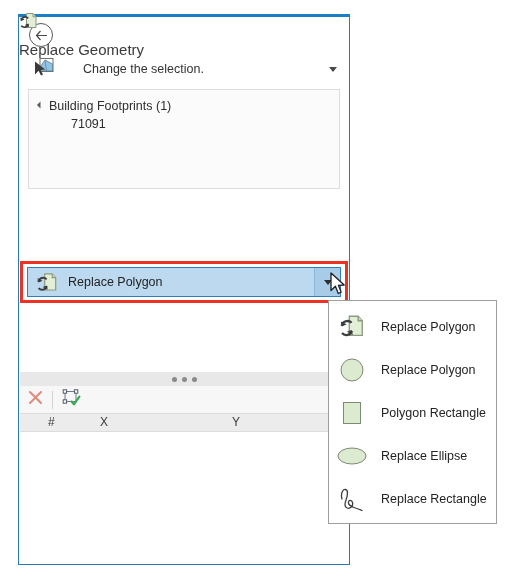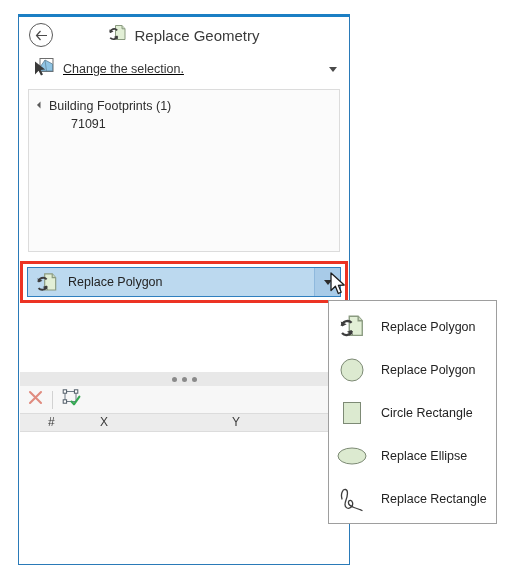--- a/index.html
+++ b/index.html
@@ -91,57 +91,57 @@
     display: flex; align-items: center; justify-content: center;
     color: #4a4a4a;
     font-size: 13px;
     line-height: 1;
     cursor: default;
   }
   .cmd-title {
     position: absolute;
     left: 0; right: 0;
     display: flex;
-    align-items: center;
+    align-items: flex-start;
     justify-content: center;
     gap: 7px;
     pointer-events: none;
+    flex-direction: column;
   }
   .cmd-title span.txt {
     font-size: 15px;
     color: #3b3b3b;
   }
 
   
   .selrow {
     height: 32px;
     display: flex;
     align-items: center;
     padding: 0 8px 0 14px;
-    gap: 8px;
+    gap: 28px;
     position: relative;
-    text-decoration: underline;
   }
   .selrow .lbl {
     font-size: 12.5px;
     color: #333;
   }
   .selrow .dd {
     position: absolute;
     right: 12px;
     width: 0; height: 0;
     border-left: 4.5px solid transparent;
     border-right: 4.5px solid transparent;
     border-top: 5px solid #4a4a4a;
   }
 
   
   .treepanel {
     margin: 4px 9px 0 9px;
-    height: 163px;
+    height: 100px;
     border: 1px solid #dcdcdc;
     background: #fbfbfb;
     box-sizing: border-box;
     padding: 7px 6px;
     overflow: hidden;
   }
   .tree-node {
     display: flex;
     align-items: center;
     gap: 6px;
@@ -428,21 +428,21 @@
       </span>
       <span class="mlabel">Replace Polygon</span>
     </div>
 
     <div class="mitem">
       <span class="mico">
         <svg width="26" height="26" viewBox="0 0 26 26">
           <rect x="4.5" y="2.5" width="17" height="21" fill="#dcead0" stroke="#7d8a75" stroke-width="1"></rect>
         </svg>
       </span>
-      <span class="mlabel">Circle Rectangle</span>
+      <span class="mlabel">Polygon Rectangle</span>
     </div>
 
     <div class="mitem">
       <span class="mico">
         <svg width="30" height="22" viewBox="0 0 30 22">
           <ellipse cx="15" cy="11" rx="14" ry="8" fill="#dcead0" stroke="#7d8a75" stroke-width="1"></ellipse>
         </svg>
       </span>
       <span class="mlabel">Replace Ellipse</span>
     </div>

